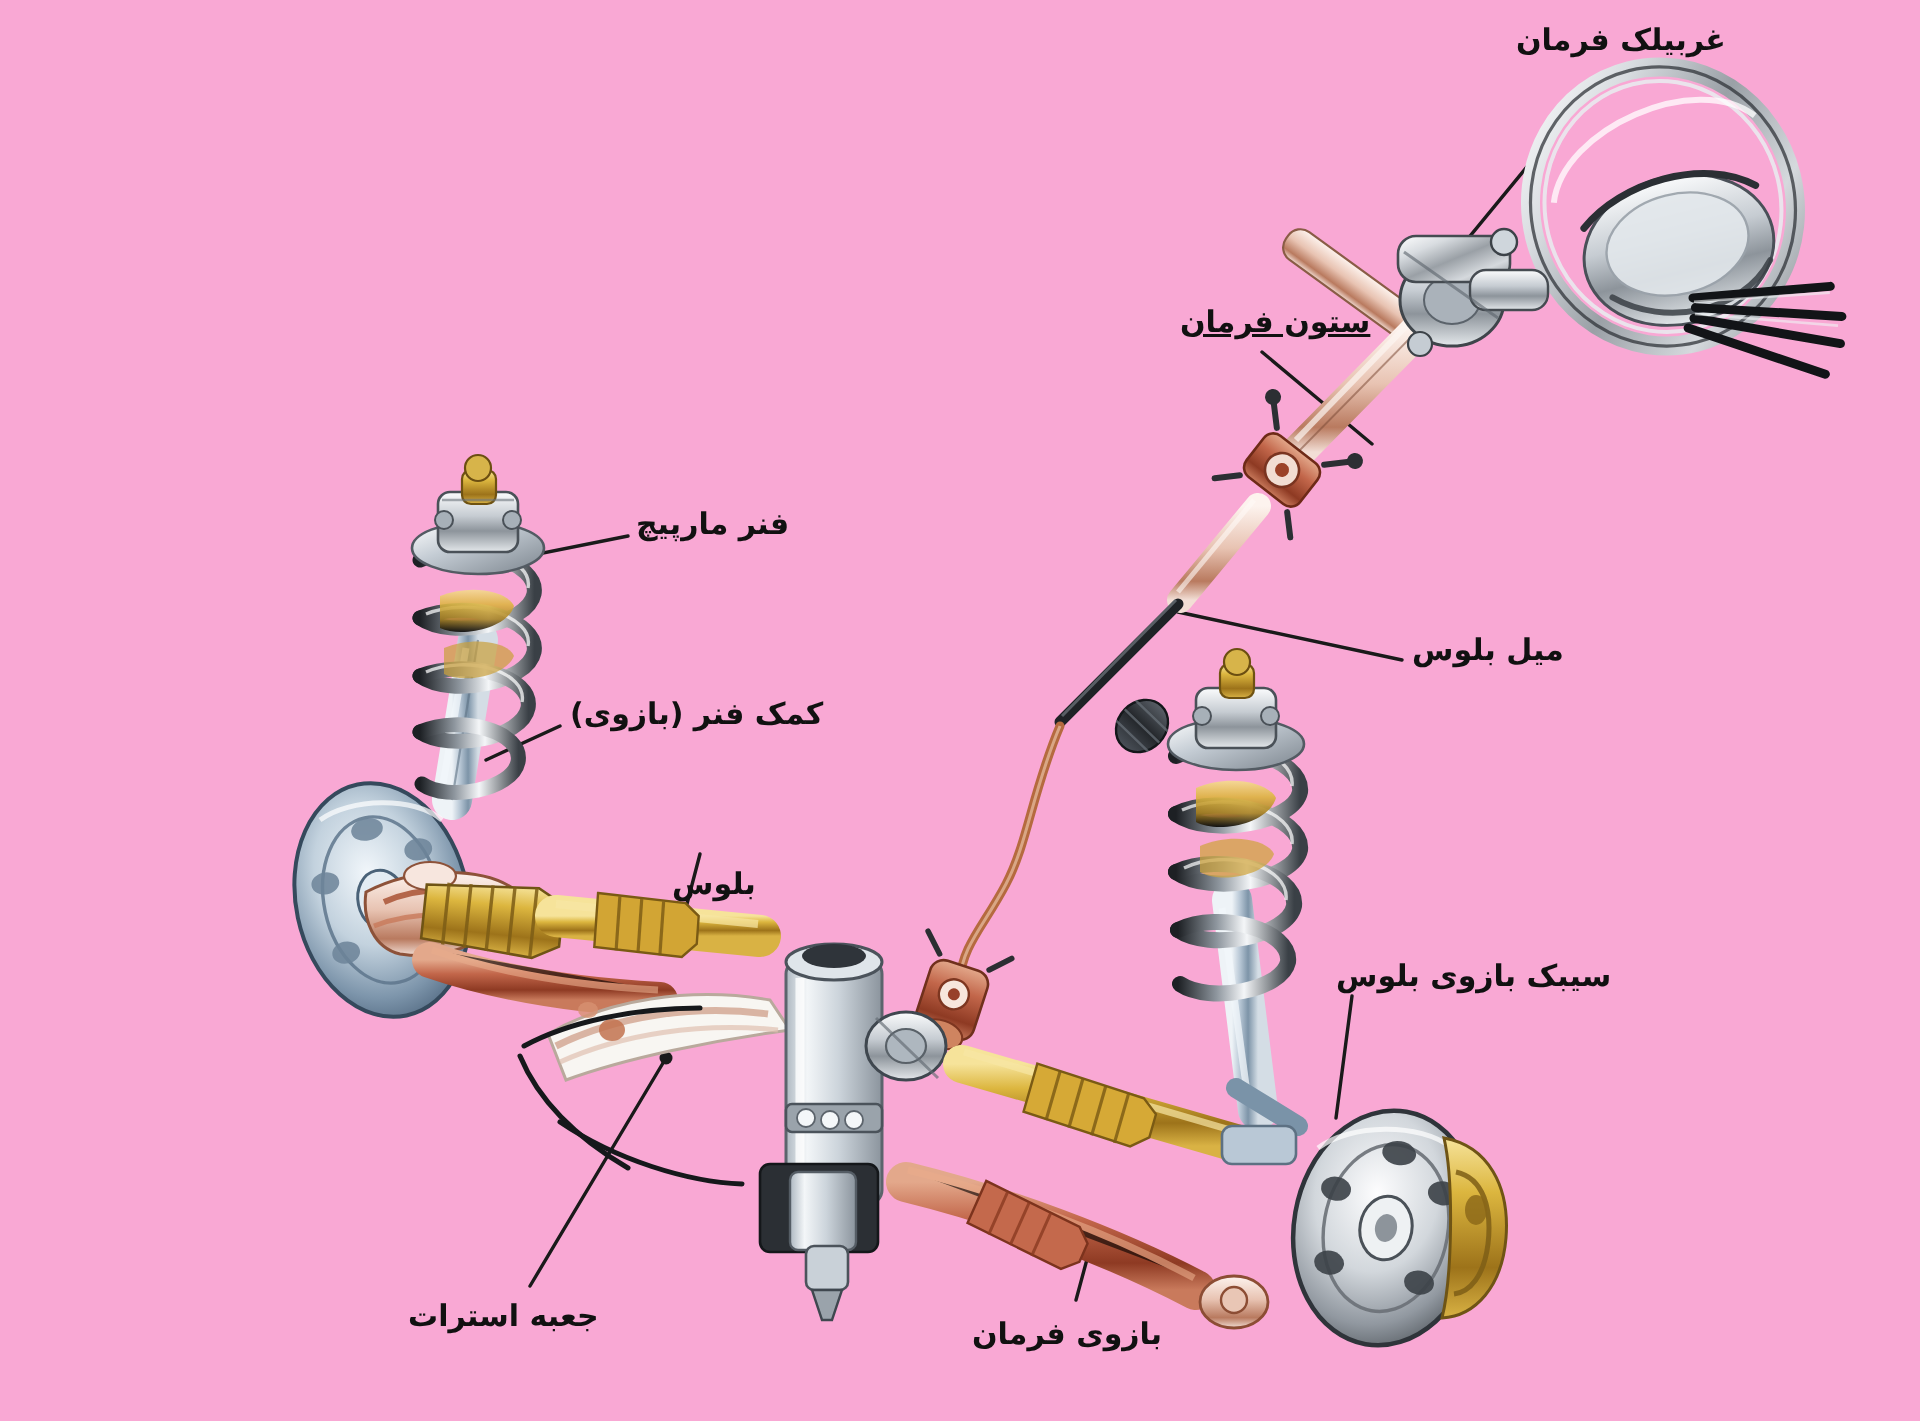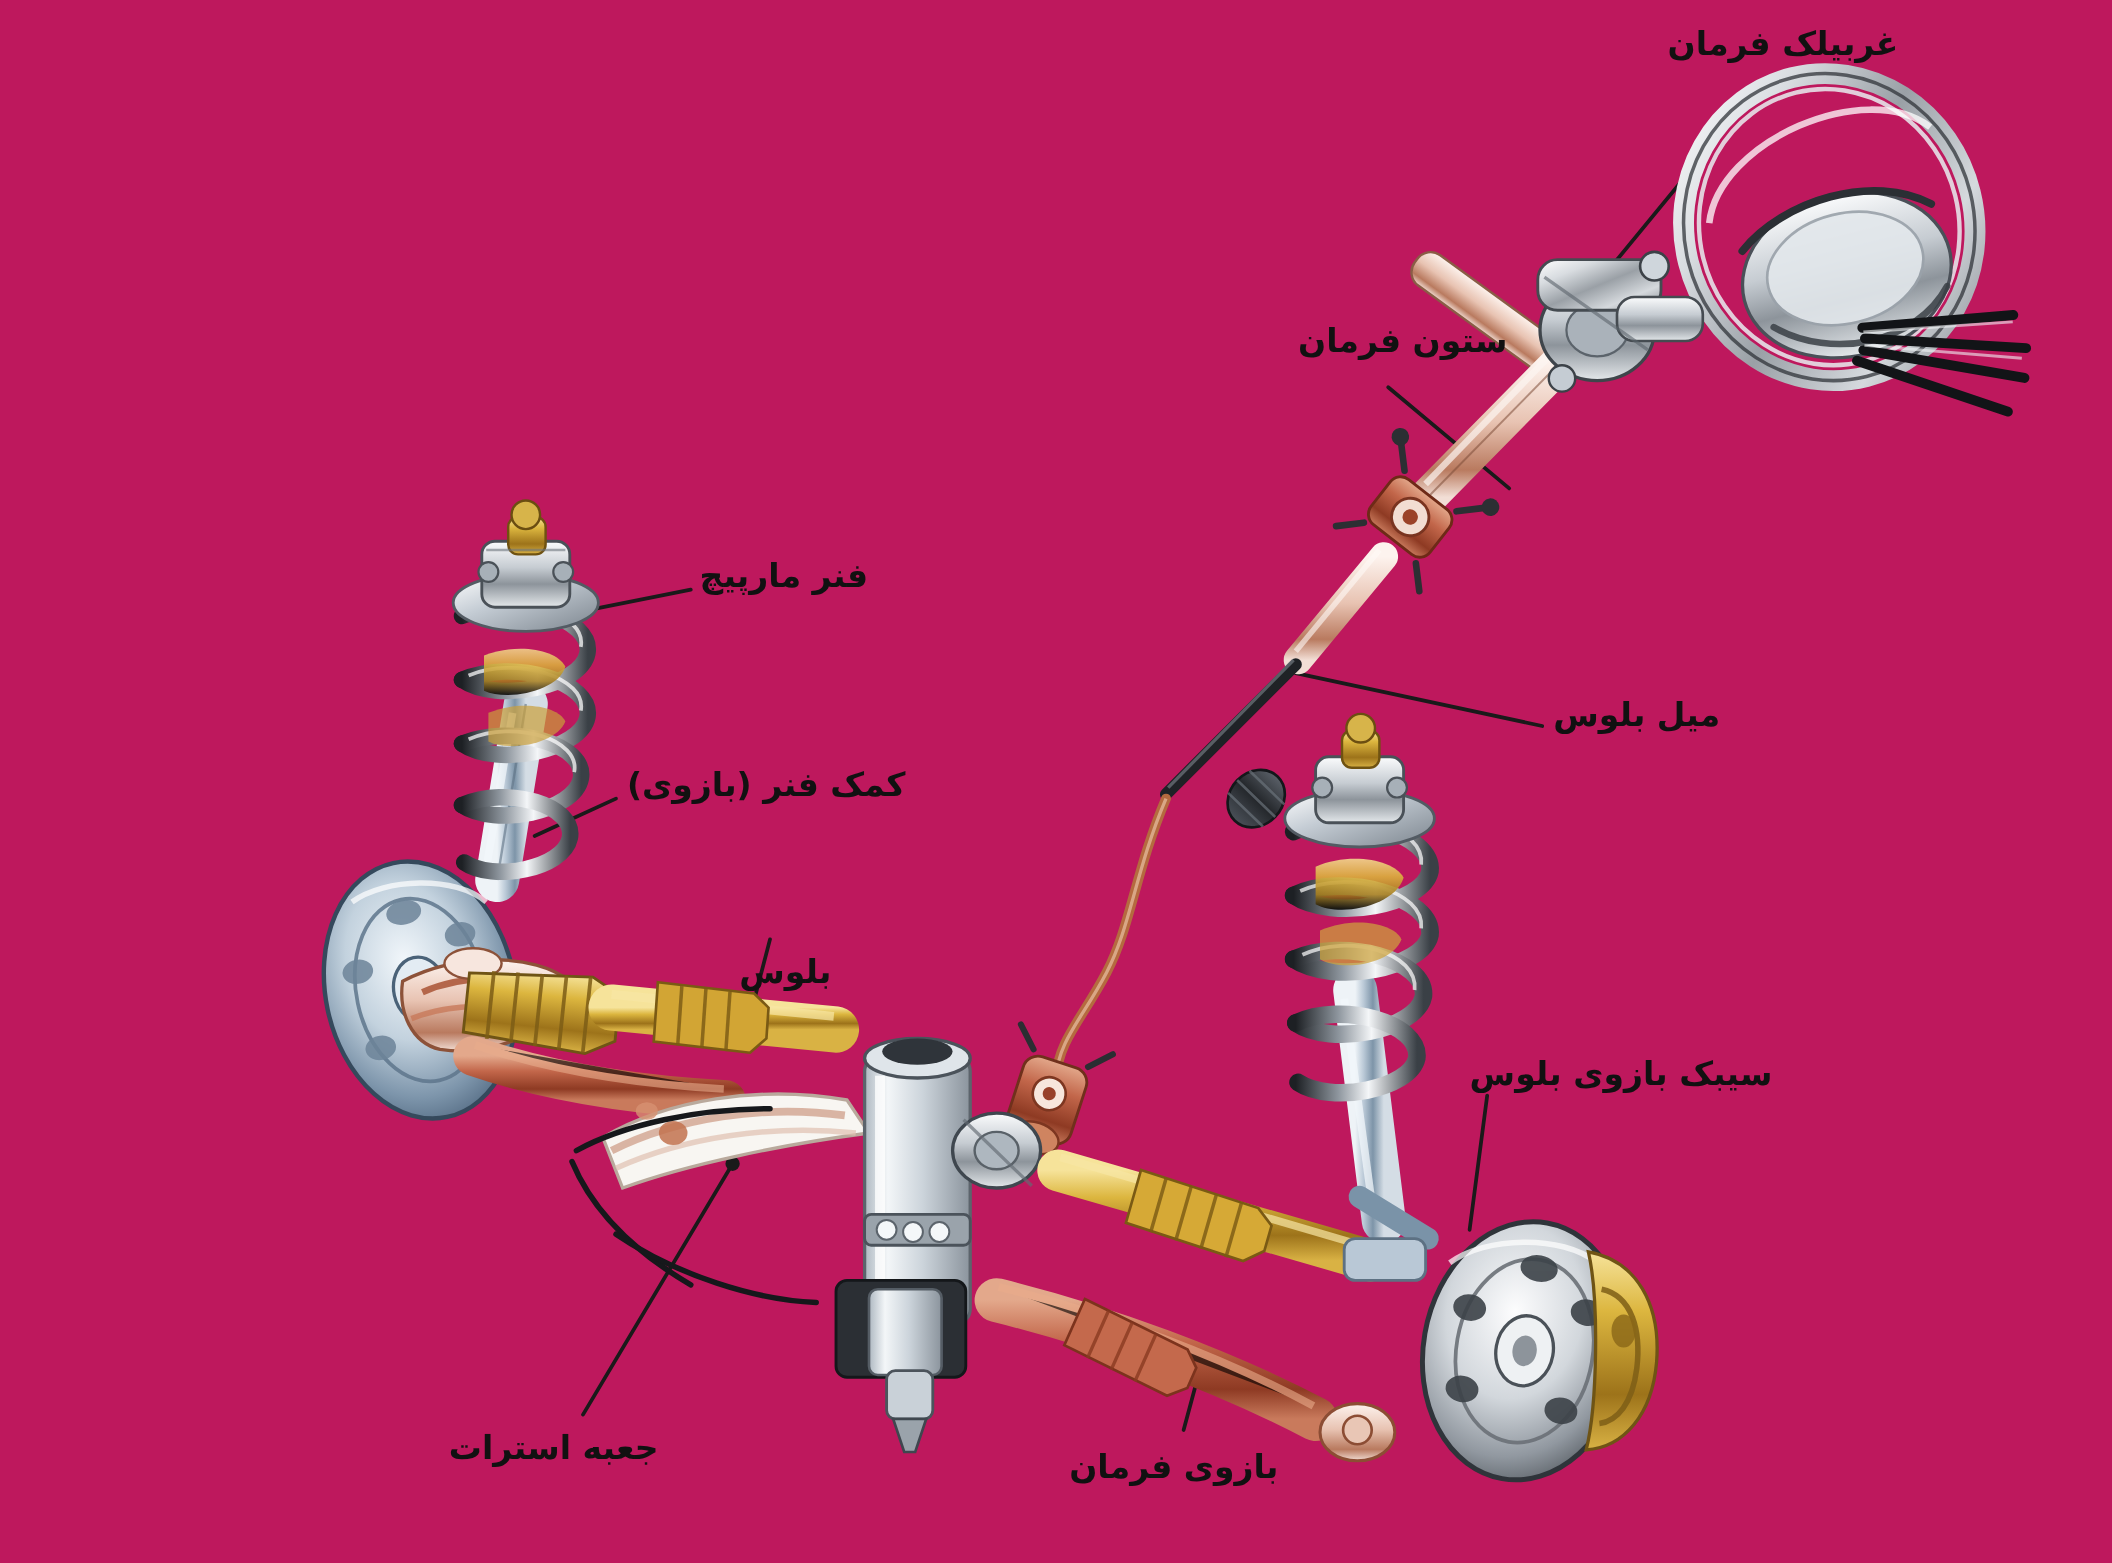--- a/index.html
+++ b/index.html
@@ -5,21 +5,21 @@
 <style>
   html, body {
     margin: 0;
     padding: 0;
     background: #ffffff;
   }
   #stage {
     position: relative;
     width: 1920px;
     height: 1421px;
-    background: #be185d;
+    background: #f9a8d4;
     overflow: hidden;
     font-family: "DejaVu Sans", "Liberation Sans", sans-serif;
   }
   #art {
     position: absolute;
     inset: 0;
     width: 1920px;
     height: 1421px;
   }
   .label {
@@ -28,21 +28,21 @@
     font-weight: 700;
     font-size: 30px;
     line-height: 1.15;
     letter-spacing: 0.5px;
     white-space: nowrap;
     direction: rtl;
     unicode-bidi: isolate;
     text-rendering: geometricPrecision;
   }
   .lbl-wheel      { left: 1516px; top: 24px; }
-  .lbl-column     { left: 1180px; top: 294px; }
+  .lbl-column     { left: 1180px; top: 306px; text-decoration: underline; }
   .lbl-shaft      { left: 1412px; top: 634px; }
   .lbl-spring     { left: 636px;  top: 508px; text-align: center; }
   .lbl-strut      { left: 570px;  top: 698px; }
   .lbl-bellows    { left: 672px;  top: 824px; margin-top: 44px; }
   .lbl-balljoint  { left: 1336px; top: 960px; }
   .lbl-gearbox    { left: 408px;  top: 1300px; }
   .lbl-arm        { left: 972px;  top: 1318px; text-align: right; }
 </style>
 </head>
 <body>

